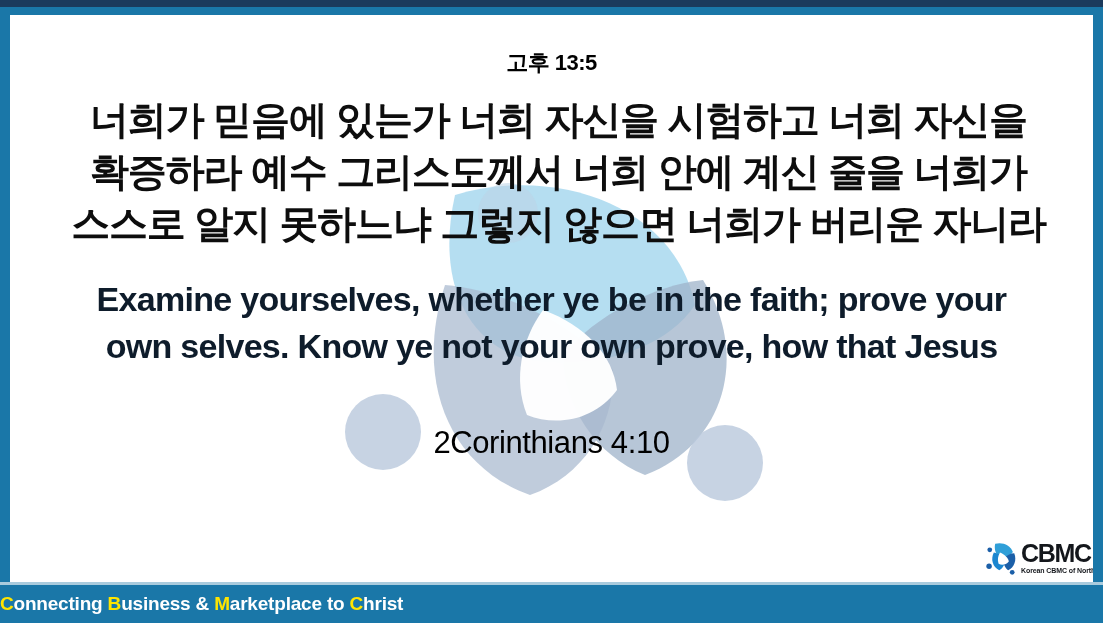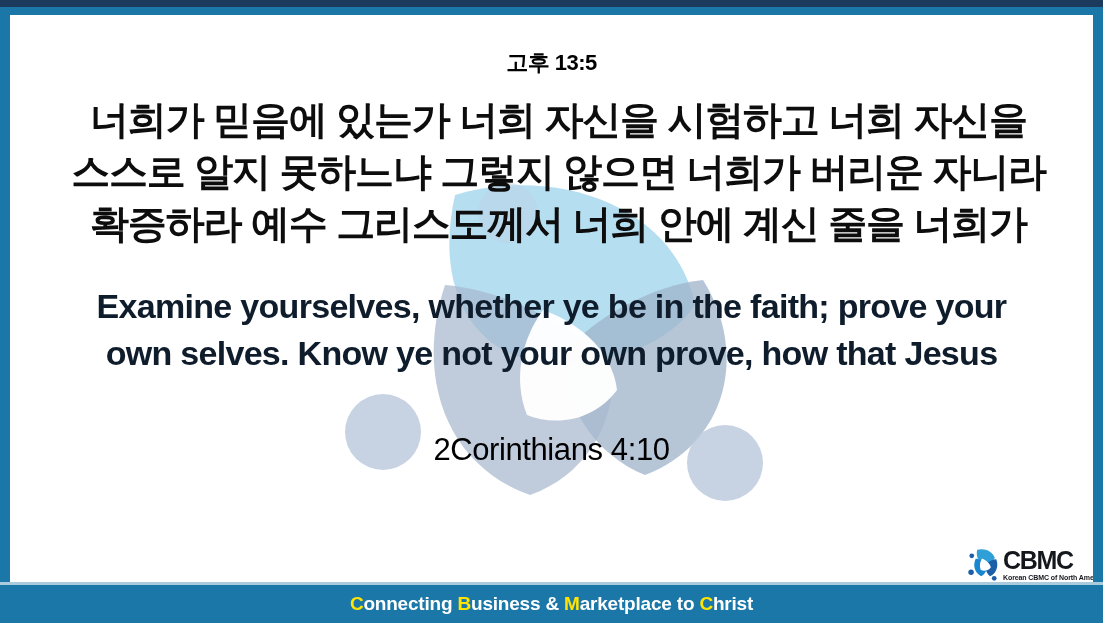--- a/index.html
+++ b/index.html
@@ -94,21 +94,21 @@
     font-weight: bold;
     font-size: 39px;
     line-height: 52px;
     letter-spacing: -1.2px;
     white-space: nowrap;
     padding-left: 14px;
   }
   .korean-block .kline { display: block; }
 
   .english-block {
-    margin-top: 33px;
+    margin-top: 26px;
     text-align: center;
     color: #0e1c2b;
     font-weight: bold;
     font-size: 34px;
     line-height: 47px;
     letter-spacing: -0.7px;
     white-space: nowrap;
   }
   .english-block .eline { display: block; }
 
@@ -117,27 +117,27 @@
     text-align: center;
     font-size: 31px;
     font-weight: normal;
     color: #000000;
     letter-spacing: -0.4px;
   }
 
   
   .logo {
     position: absolute;
-    right: 18px;
+    right: 0;
     bottom: 42px;
     width: 118px;
     height: 40px;
     z-index: 4;
     display: flex;
-    align-items: flex-end;
+    align-items: flex-start;
   }
   .logo-mark { width: 34px; height: 34px; flex: 0 0 34px; }
   .logo-mark svg { display:block; width:100%; height:100%; }
   .logo-text { margin-left: 2px; line-height: 1; }
   .logo-word {
     font-size: 25px;
     font-weight: bold;
     color: #14171c;
     letter-spacing: -1.3px;
     display: block;
@@ -162,21 +162,21 @@
     z-index: 6;
   }
   .footer {
     position: absolute;
     left: 0; bottom: 0;
     width: 1103px;
     height: 38px;
     background: #1a77a8;
     display: flex;
     align-items: center;
-    justify-content: center;
+    justify-content: flex-start;
     z-index: 6;
   }
   .footer-text {
     font-size: 19px;
     font-weight: bold;
     color: #ffffff;
     letter-spacing: -0.2px;
   }
   .hl { color: #ffe500; }
 </style>
@@ -210,22 +210,22 @@
       </g>
     </svg>
   </div>
 
   <div class="content">
 
     <div class="verse-title">고후 13:5</div>
 
     <div class="korean-block">
       <span class="kline">너희가 믿음에 있는가 너희 자신을 시험하고 너희 자신을</span>
+      <span class="kline">확증하라 예수 그리스도께서 너희 안에 계신 줄을 너희가</span>
       <span class="kline">스스로 알지 못하느냐 그렇지 않으면 너희가 버리운 자니라</span>
-      <span class="kline">확증하라 예수 그리스도께서 너희 안에 계신 줄을 너희가</span>
     </div>
 
     <div class="english-block">
       <span class="eline">Examine yourselves, whether ye be in the faith; prove your</span>
       <span class="eline">own selves. Know ye not your own prove, how that Jesus</span>
     </div>
 
     <div class="reference">2Corinthians 4:10</div>
   </div>
 

